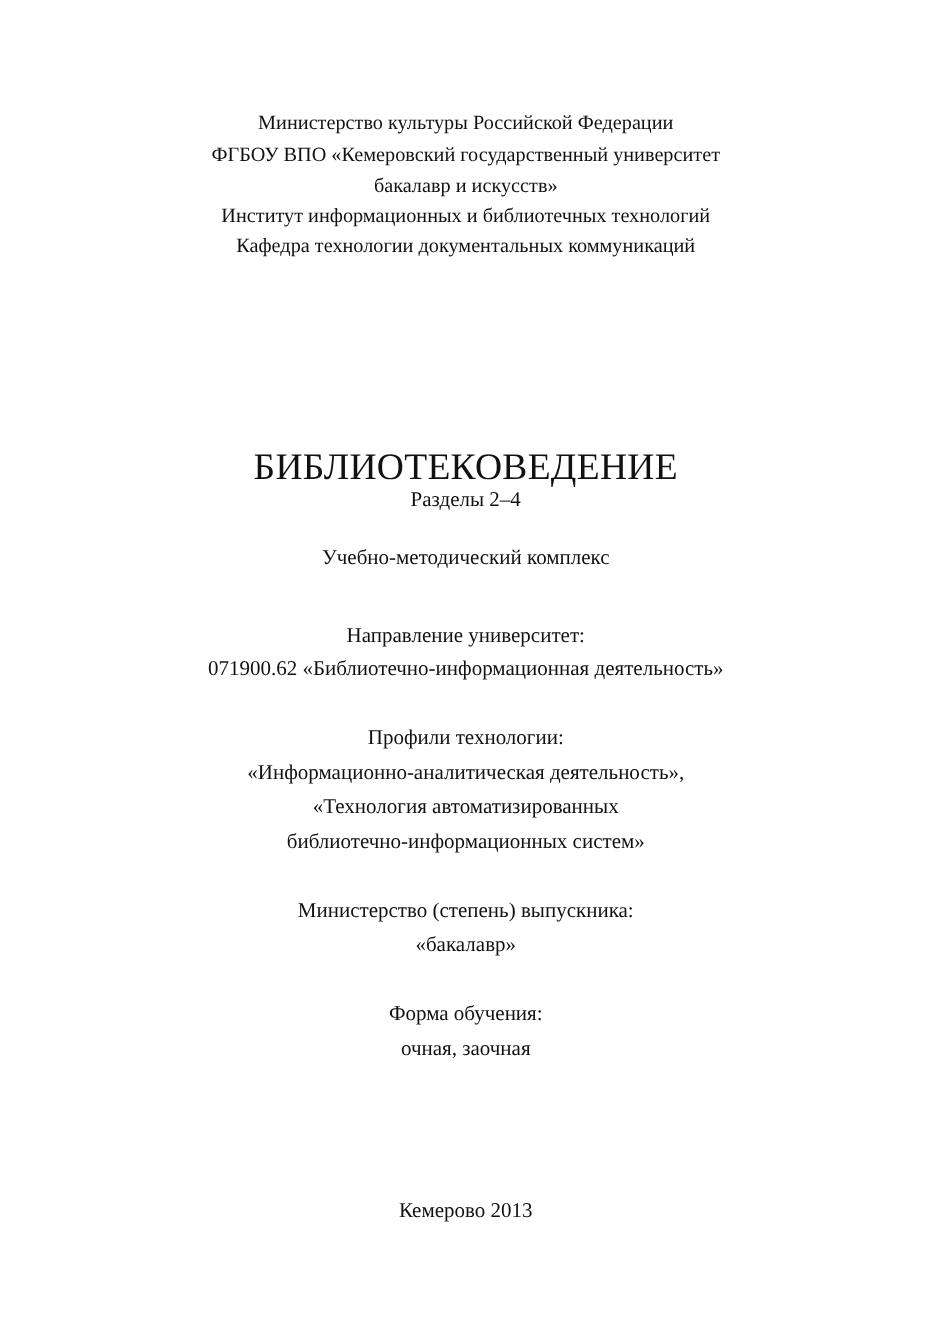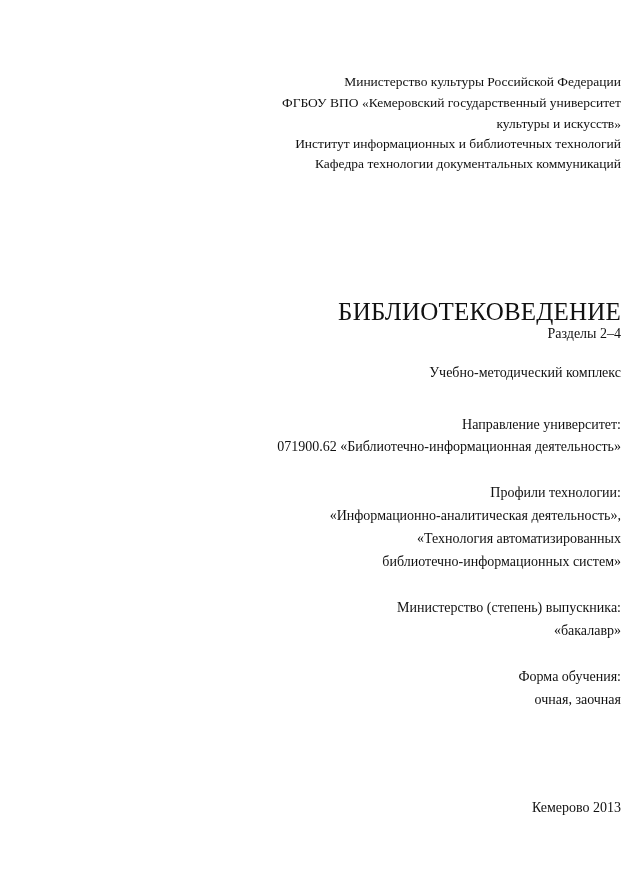--- a/index.html
+++ b/index.html
@@ -1,30 +1,30 @@
 <!DOCTYPE html>
 <html><head>
   <meta charset="utf-8">
   <style>
     html, body { margin: 0; padding: 0; background: #ffffff; }
     body { width: 621px; height: 878px; position: relative; overflow: hidden;
       font-family: "Liberation Serif", "DejaVu Serif", serif; color: #111; }
-    .line { position: absolute; left: 0; width: 621px; text-align: right; white-space: nowrap; }
+    .line { position: absolute; left: 0; width: 621px; text-align: center; white-space: nowrap; }
     .hdr { font-size: 13.5px; }
     .title { font-size: 25px; letter-spacing: 0.2px; }
     .body { font-size: 14px; }
   </style>
 </head>
 <body>
 
 <div>
   <div>
     <div class="line hdr" style="top:74px">Министерство культуры Российской Федерации</div>
     <div class="line hdr" style="top:95px">ФГБОУ ВПО «Кемеровский государственный университет</div>
-    <div class="line hdr" style="top:116px">культуры и искусств»</div>
+    <div class="line hdr" style="top:116px">бакалавр и искусств»</div>
     <div class="line hdr" style="top:136px">Институт информационных и библиотечных технологий</div>
     <div class="line hdr" style="top:156px">Кафедра технологии документальных коммуникаций</div>
   </div>
 
   <div class="line title" style="top:298px">БИБЛИОТЕКОВЕДЕНИЕ</div>
   <div class="line body" style="top:326px">Разделы 2–4</div>
 
   <div class="line body" style="top:365px">Учебно-методический комплекс</div>
 
   <div class="line body" style="top:417px">Направление университет:</div>

